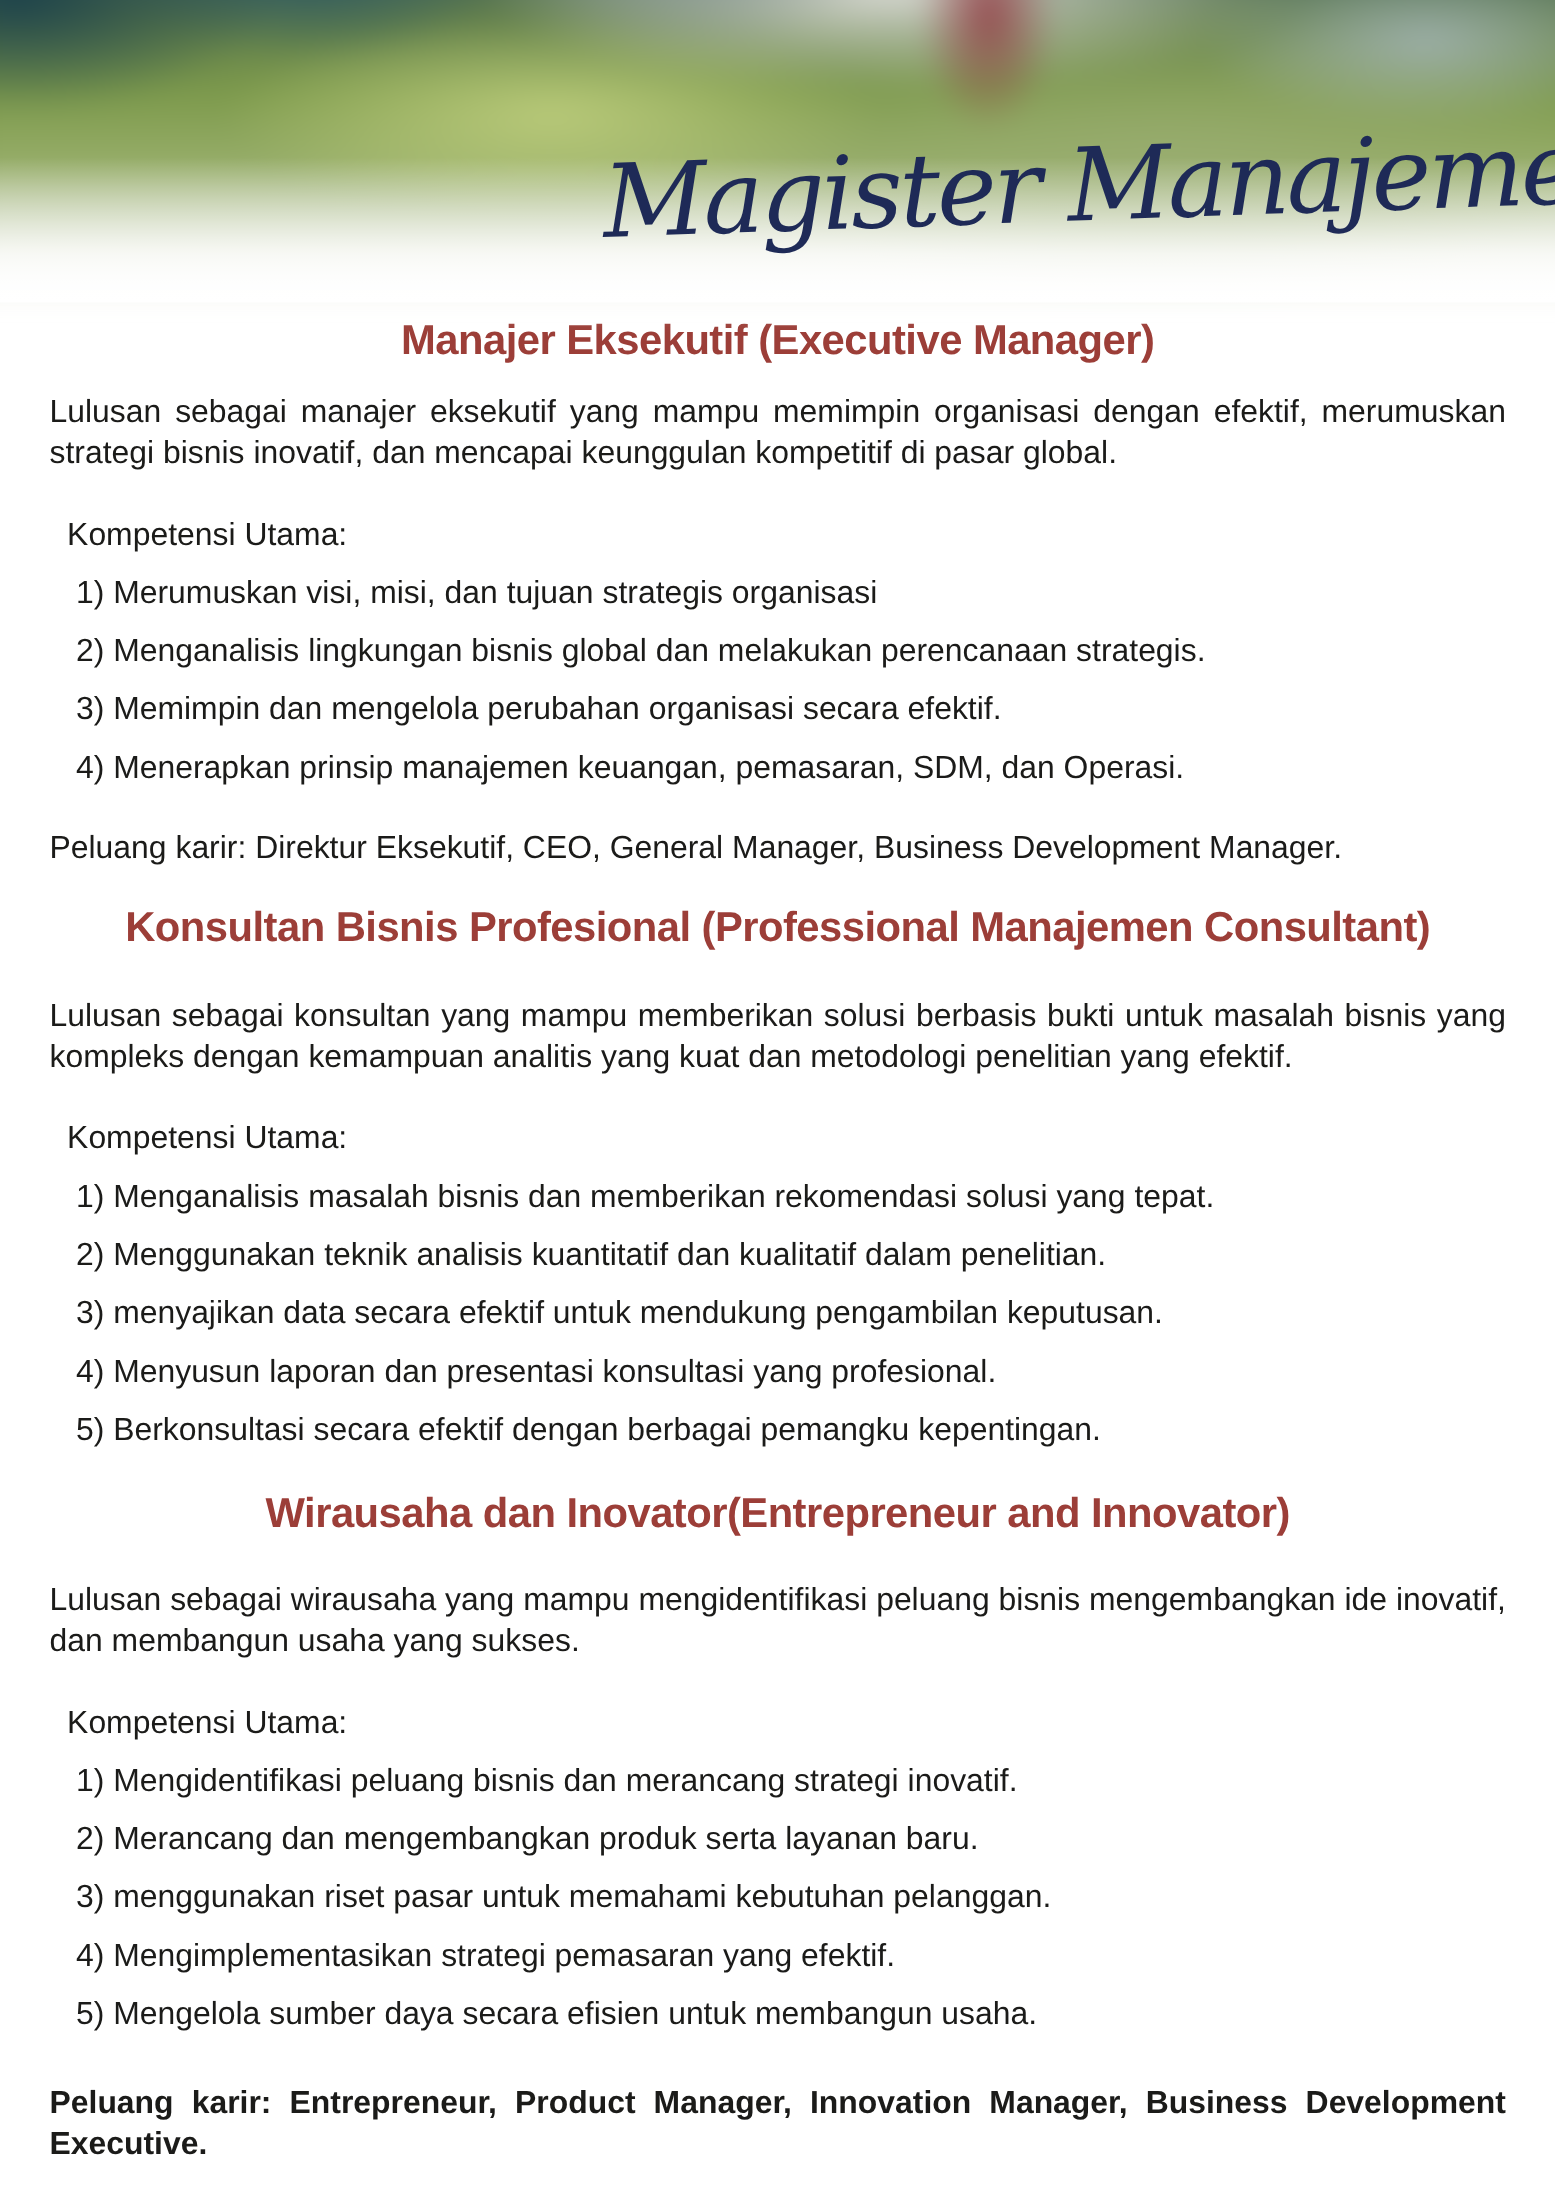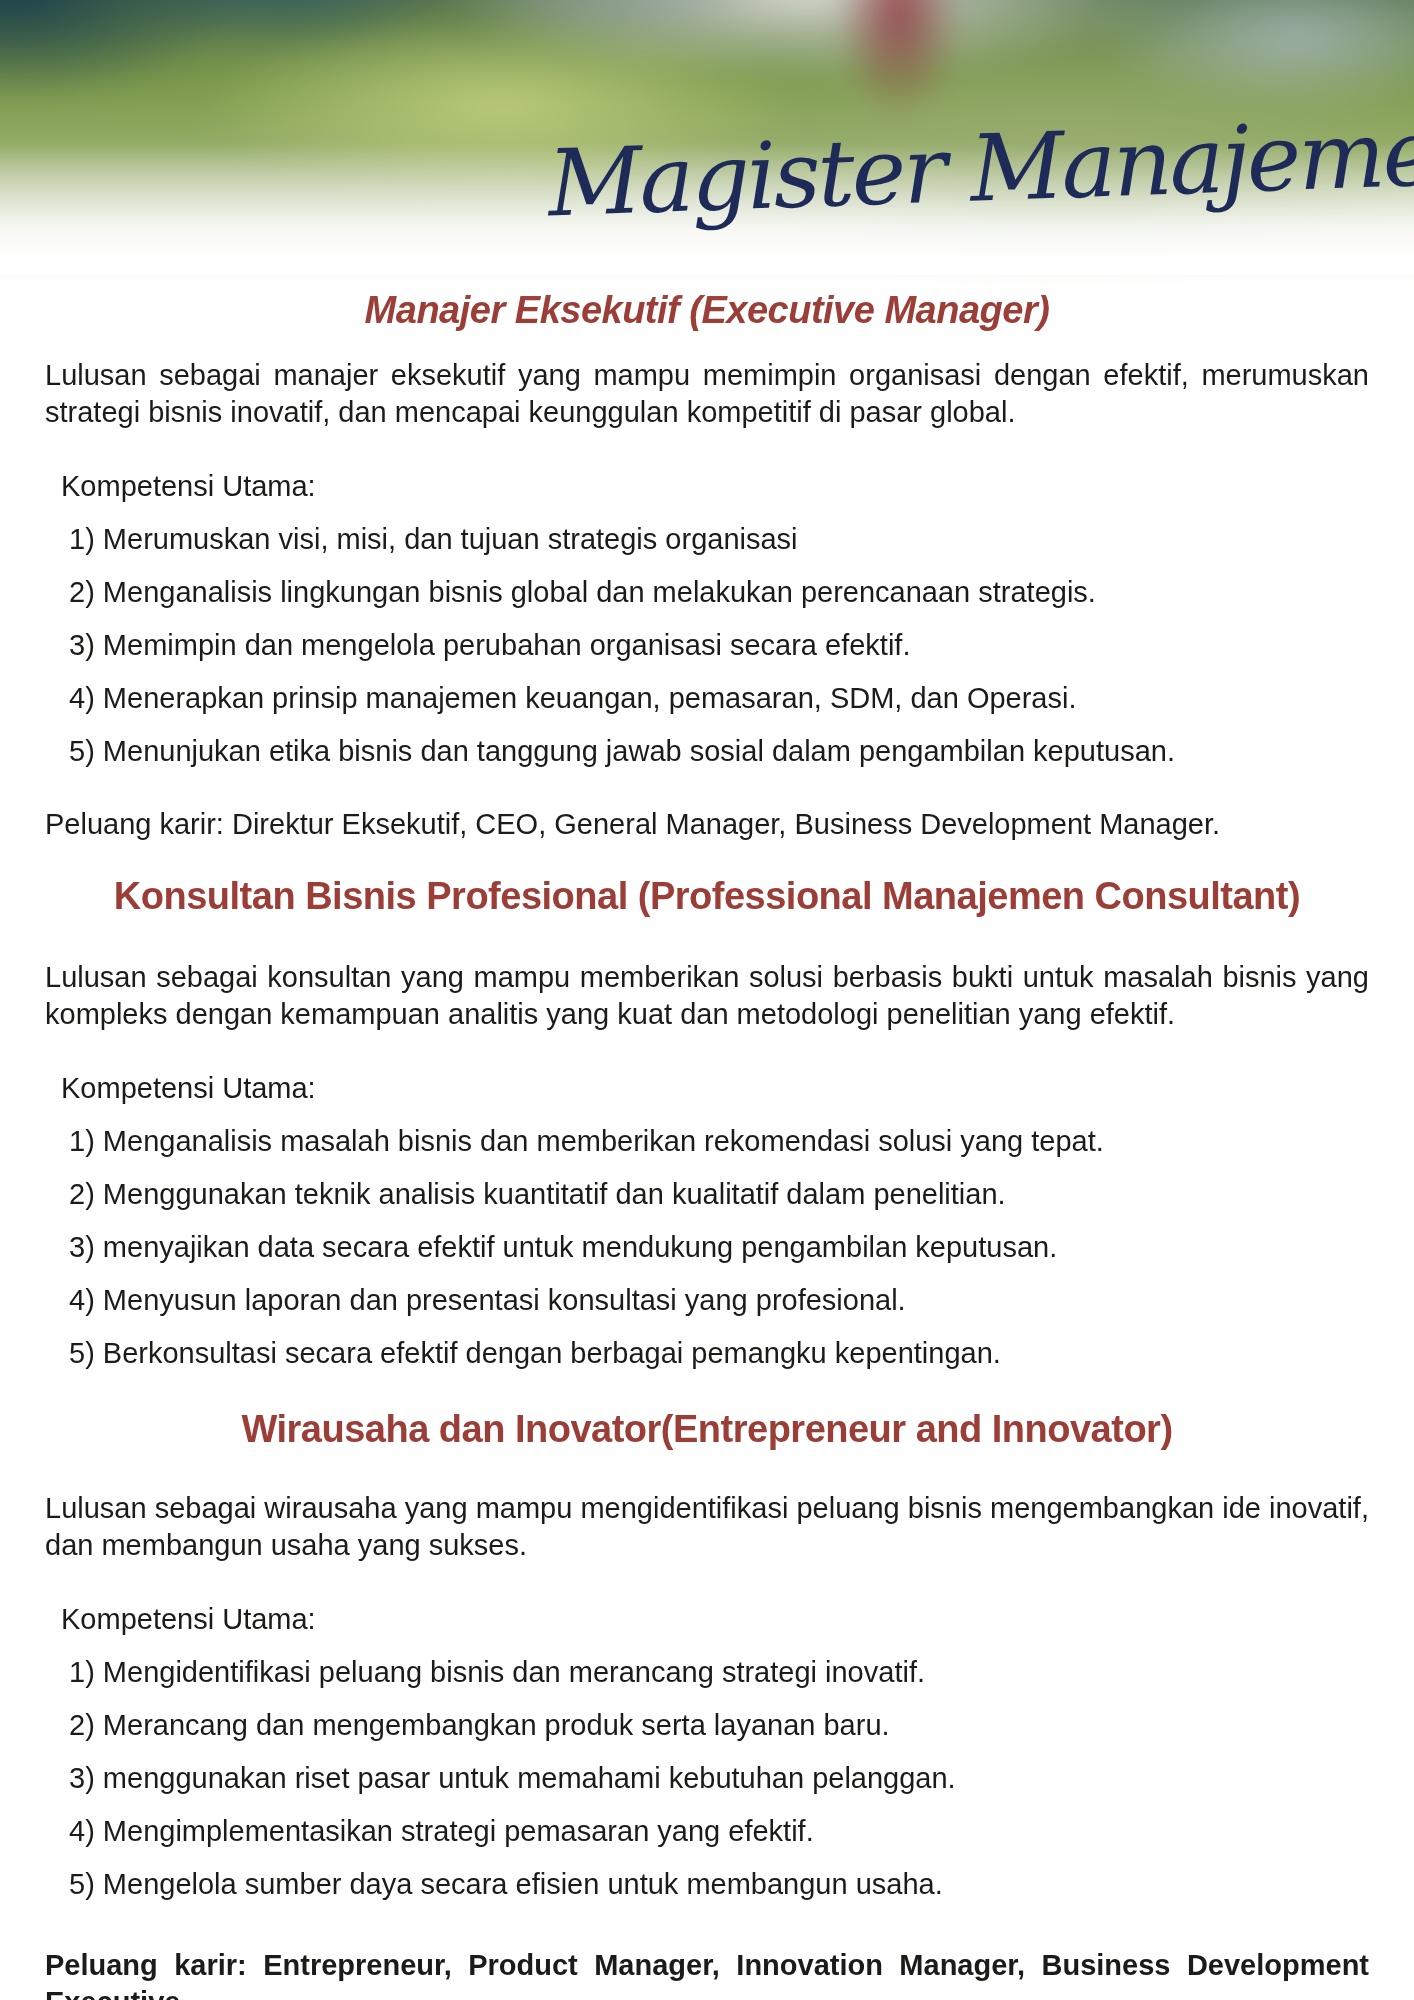--- a/index.html
+++ b/index.html
@@ -66,21 +66,21 @@
   }
   .sec-heading {
     font-weight: bold;
     font-size: 38px;
     line-height: 46px;
     color: #9c3e38;
     text-align: center;
     margin: 0;
     letter-spacing: -0.5px;
   }
-  .s1 .sec-heading { margin: 12px 0 24px; font-style: italic; }
+  .s1 .sec-heading { margin: 12px 0 24px; }
   .s2 .sec-heading { margin: 30px 0 40px; }
   .s3 .sec-heading { margin: 34px 0 38px; }
   .intro, .career {
     margin: 0;
     text-align: justify;
     text-justify: inter-word;
   }
   .comp-label { margin: 37px 16px 0; }
   .comp-list {
     list-style: none;
@@ -106,21 +106,20 @@
 
     <section class="sec s1">
       <h2 class="sec-heading">Manajer Eksekutif (Executive Manager)</h2>
       <p class="intro">Lulusan sebagai manajer eksekutif yang mampu memimpin organisasi dengan efektif, merumuskan strategi bisnis inovatif, dan mencapai keunggulan kompetitif di pasar global.</p>
       <p class="comp-label">Kompetensi Utama:</p>
       <ul class="comp-list">
         <li>1) Merumuskan visi, misi, dan tujuan strategis organisasi</li>
         <li>2) Menganalisis lingkungan bisnis global dan melakukan perencanaan strategis.</li>
         <li>3) Memimpin dan mengelola perubahan organisasi secara efektif.</li>
         <li>4) Menerapkan prinsip manajemen keuangan, pemasaran, SDM, dan Operasi.</li>
-        <li>5) Menunjukan etika bisnis dan tanggung jawab sosial dalam pengambilan keputusan.</li>
       </ul>
       <p class="career">Peluang karir: Direktur Eksekutif, CEO, General Manager, Business Development Manager.</p>
     </section>
 
     <section class="sec s2">
       <h2 class="sec-heading">Konsultan Bisnis Profesional (Professional Manajemen Consultant)</h2>
       <p class="intro">Lulusan sebagai konsultan yang mampu memberikan solusi berbasis bukti untuk masalah bisnis yang kompleks dengan kemampuan analitis yang kuat dan metodologi penelitian yang efektif.</p>
       <p class="comp-label">Kompetensi Utama:</p>
       <ul class="comp-list">
         <li>1) Menganalisis masalah bisnis dan memberikan rekomendasi solusi yang tepat.</li>

